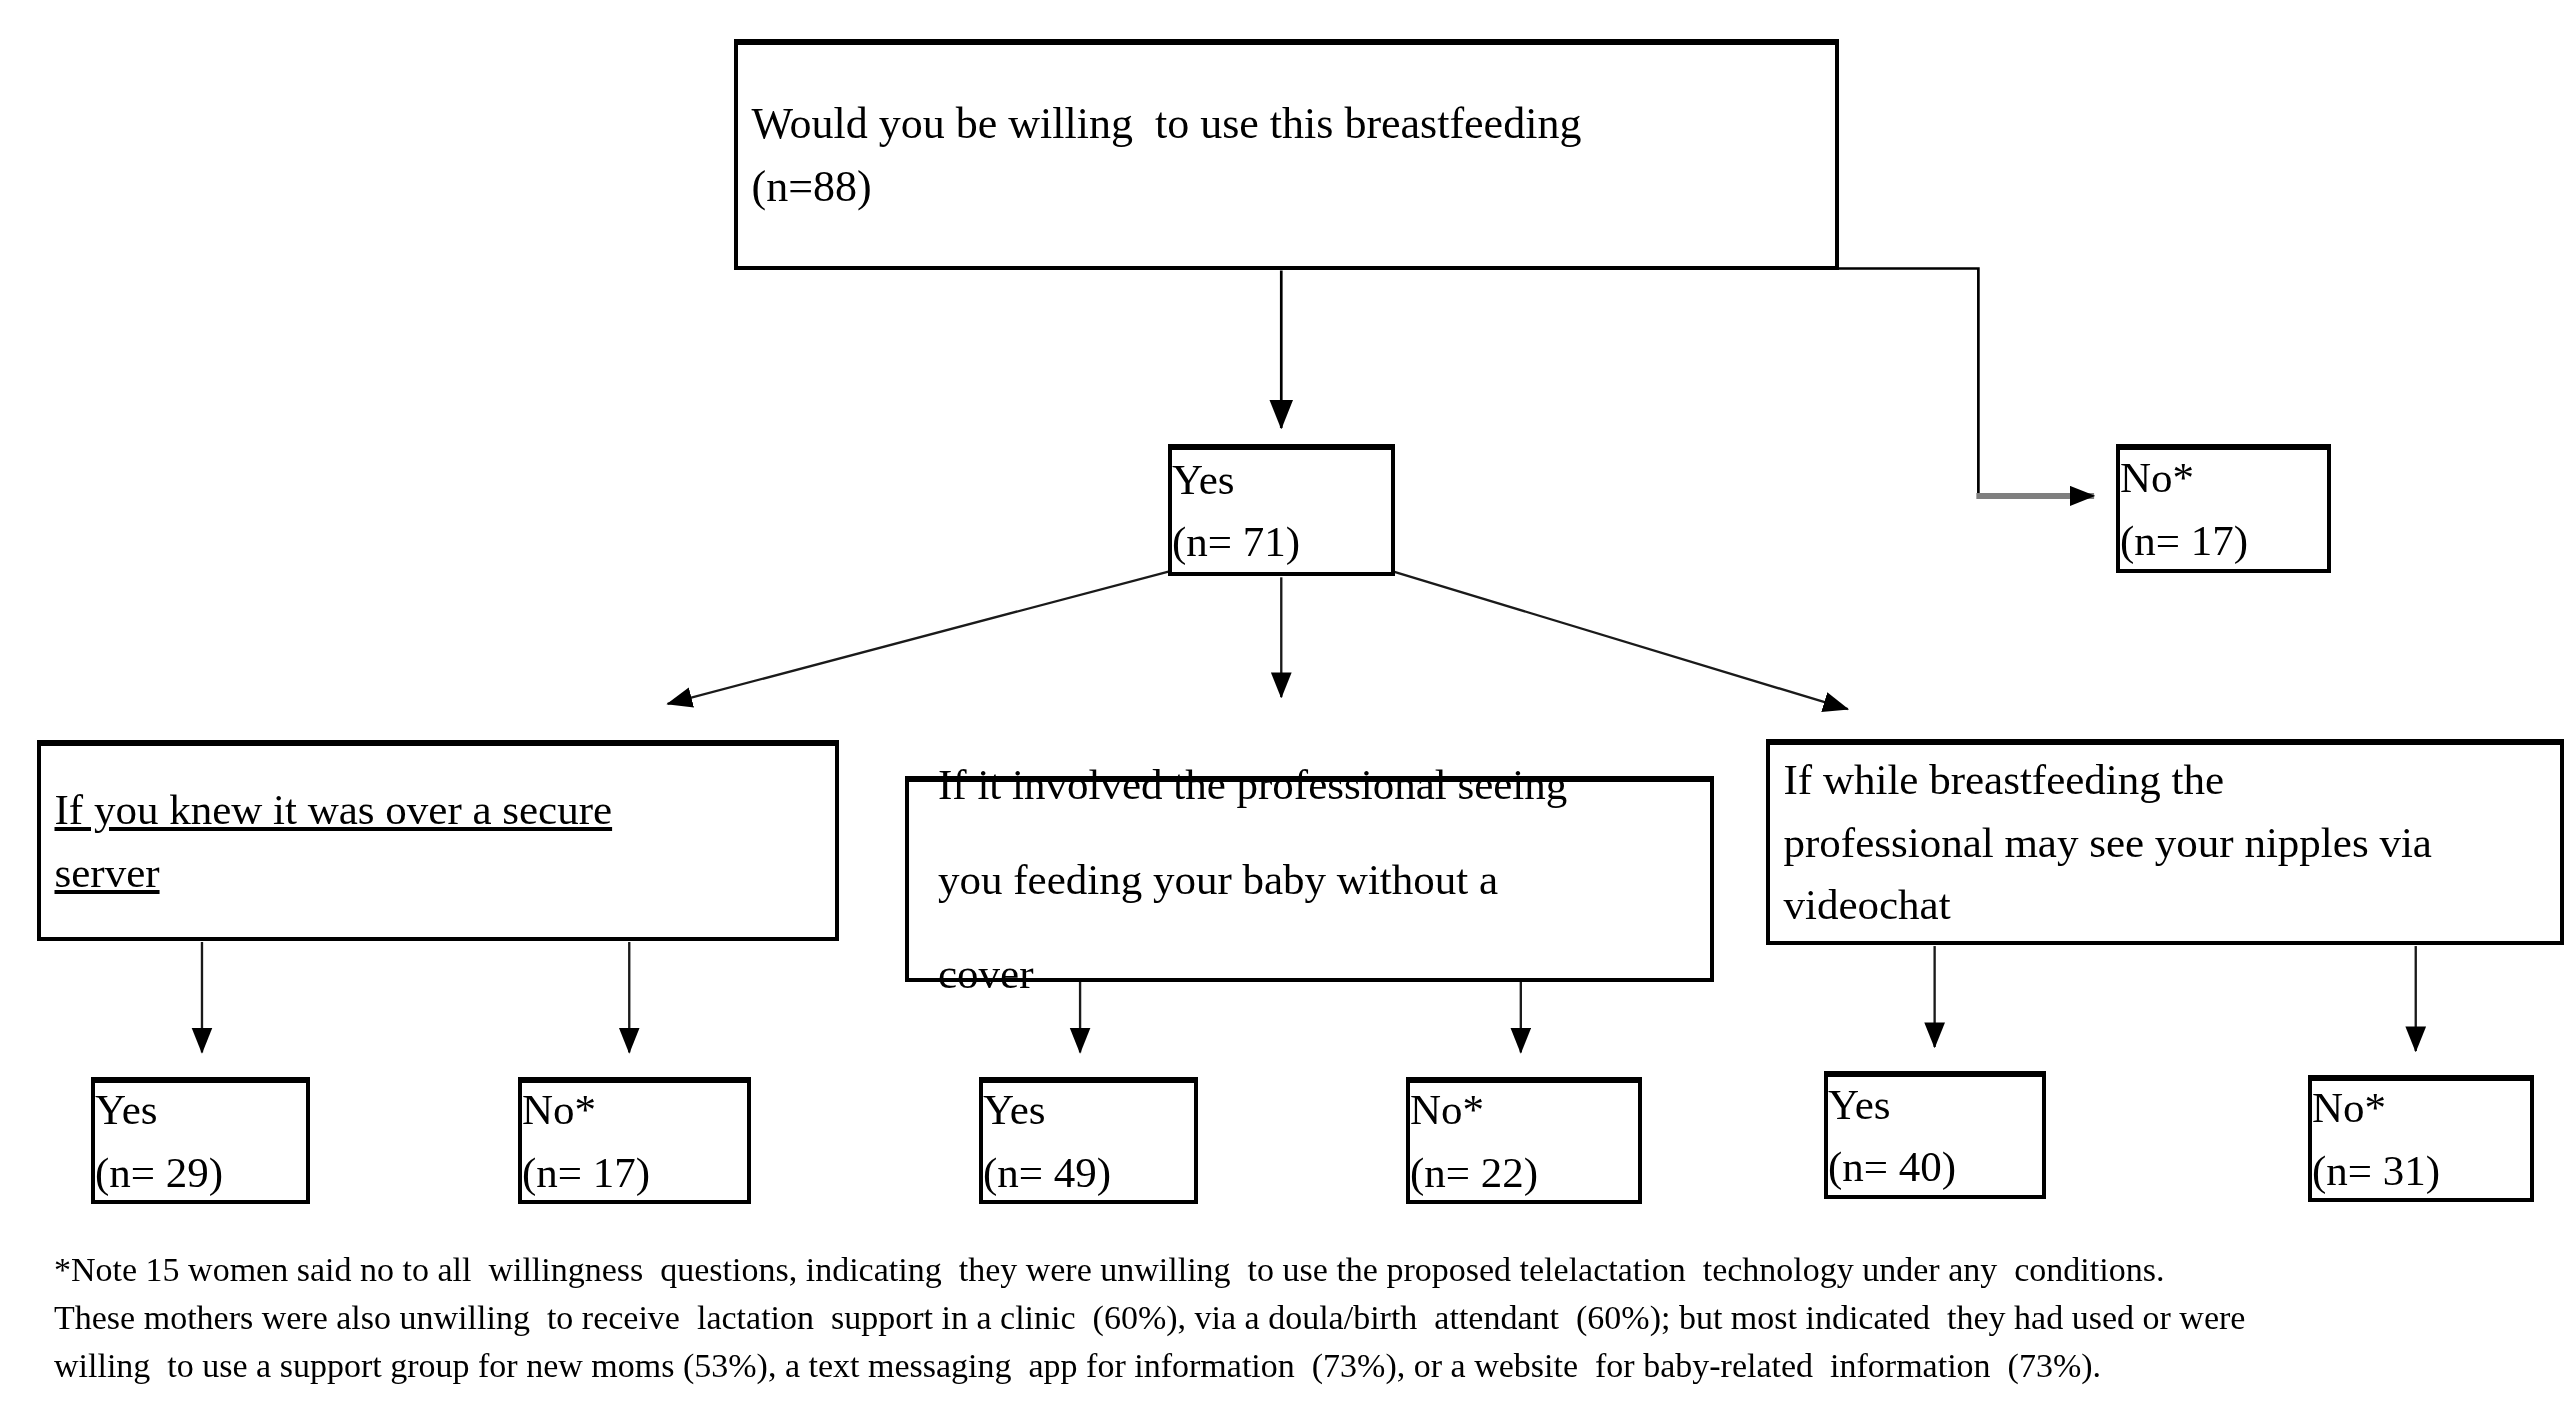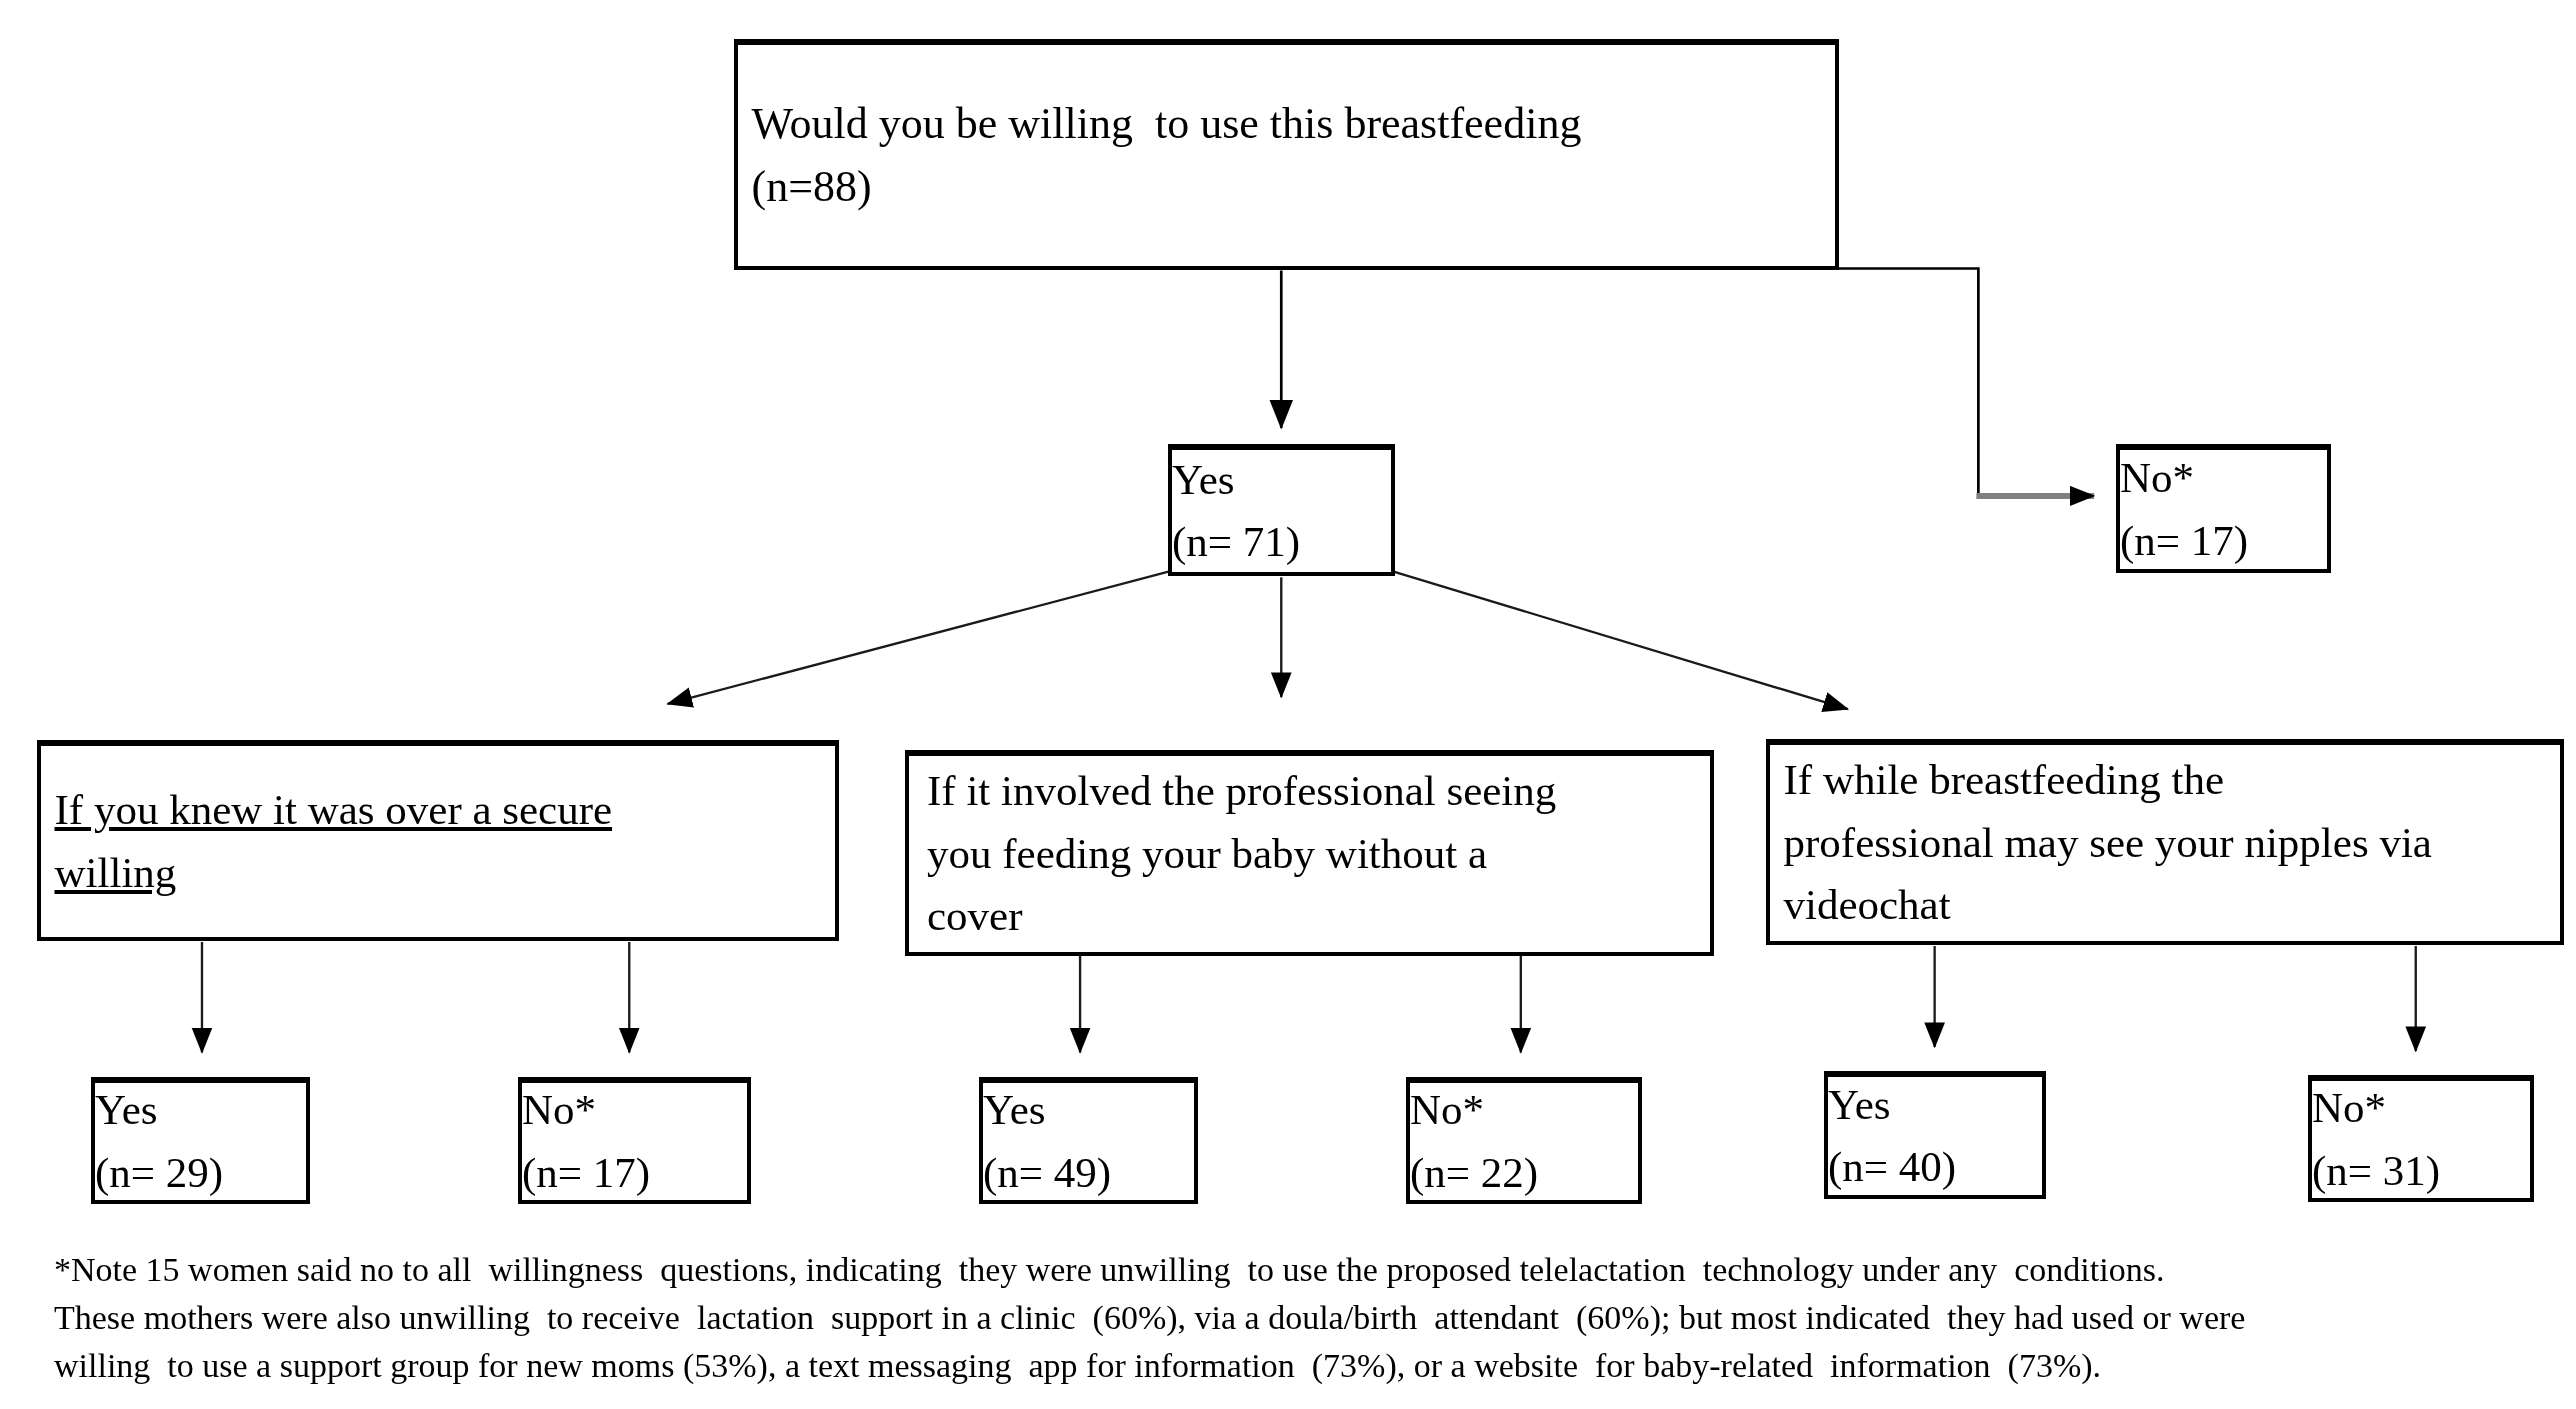--- a/index.html
+++ b/index.html
@@ -89,24 +89,24 @@
     <div class="line">(n= 71)</div>
   </div>
 
   <div class="fbox" style="left:2116px; top:444px; width:215px; height:129px;">
     <div class="line">No*</div>
     <div class="line">(n= 17)</div>
   </div>
 
   <div class="fbox" style="left:37px; top:740px; width:802px; height:201px; padding:0 13.5px;text-decoration:underline;">
     <div class="line">If you knew it was over a secure</div>
-    <div class="line">willing</div>
+    <div class="line">server</div>
   </div>
 
-  <div class="fbox" style="left:905px; top:750px; width:809px; height:206px; padding:0 18px;">
+  <div class="fbox" style="left:905px; top:776px; width:809px; height:206px; padding:0 29px;gap:32px;">
     <div class="line">If it involved the professional seeing</div>
     <div class="line">you feeding your baby without a</div>
     <div class="line">cover</div>
   </div>
 
   <div class="fbox" style="left:1766px; top:739px; width:798px; height:206px; padding:0 13.5px;">
     <div class="line">If while breastfeeding the</div>
     <div class="line">professional may see your nipples via</div>
     <div class="line">videochat</div>
   </div>

